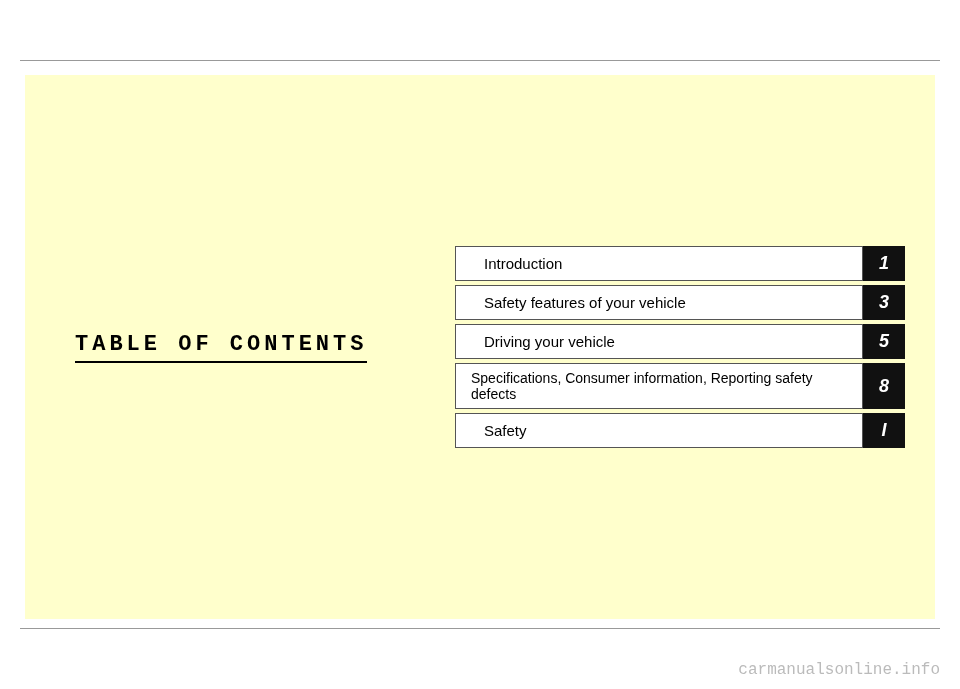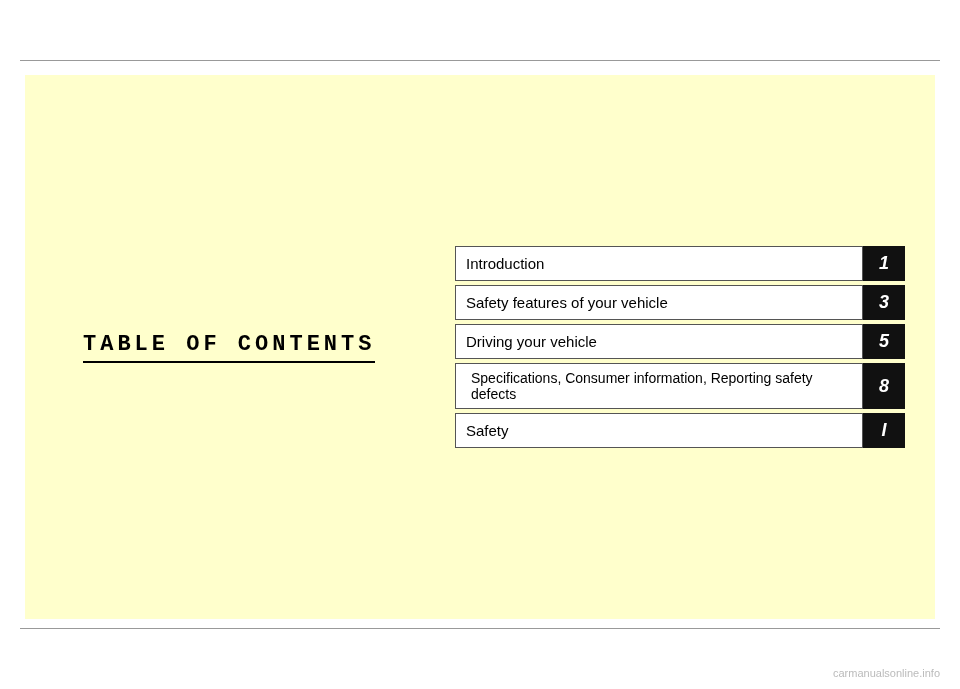--- a/index.html
+++ b/index.html
@@ -58,41 +58,40 @@
     }
 
     .toc-title {
       font-size: 22px;
       font-weight: bold;
       letter-spacing: 4px;
       font-family: 'Courier New', monospace;
       color: #000;
       border-bottom: 2px solid #000;
       padding-bottom: 4px;
-      margin-left: 8px;
     }
 
     .right-panel {
       flex: 1;
       display: flex;
       flex-direction: column;
       gap: 4px;
     }
 
     .toc-row {
       display: flex;
       align-items: stretch;
       gap: 0;
     }
 
     .toc-label {
       flex: 1;
       border: 1.5px solid #555;
       background: #fff;
-      padding: 8px 10px;
+      padding: 8px 28px;
       font-size: 15px;
       color: #000;
       display: flex;
       align-items: center;
     }
 
     .toc-label.tall {
       padding: 6px 15px;
       font-size: 14px;
     }
@@ -107,23 +106,23 @@
       font-size: 18px;
       font-weight: bold;
       font-style: italic;
       flex-shrink: 0;
     }
 
     .watermark {
       position: absolute;
       bottom: 10px;
       right: 20px;
-      font-size: 11px;
+      font-size: 16px;
       color: #bbb;
-      font-family: Liberation Sans, sans-serif;
+      font-family: Liberation Mono, monospace;
     }
   </style>
 </head>
 <body>
 
 <div class="top-rule"></div>
 <div class="bottom-rule"></div>
 
 <div class="main-content">
   <div class="left-panel">

